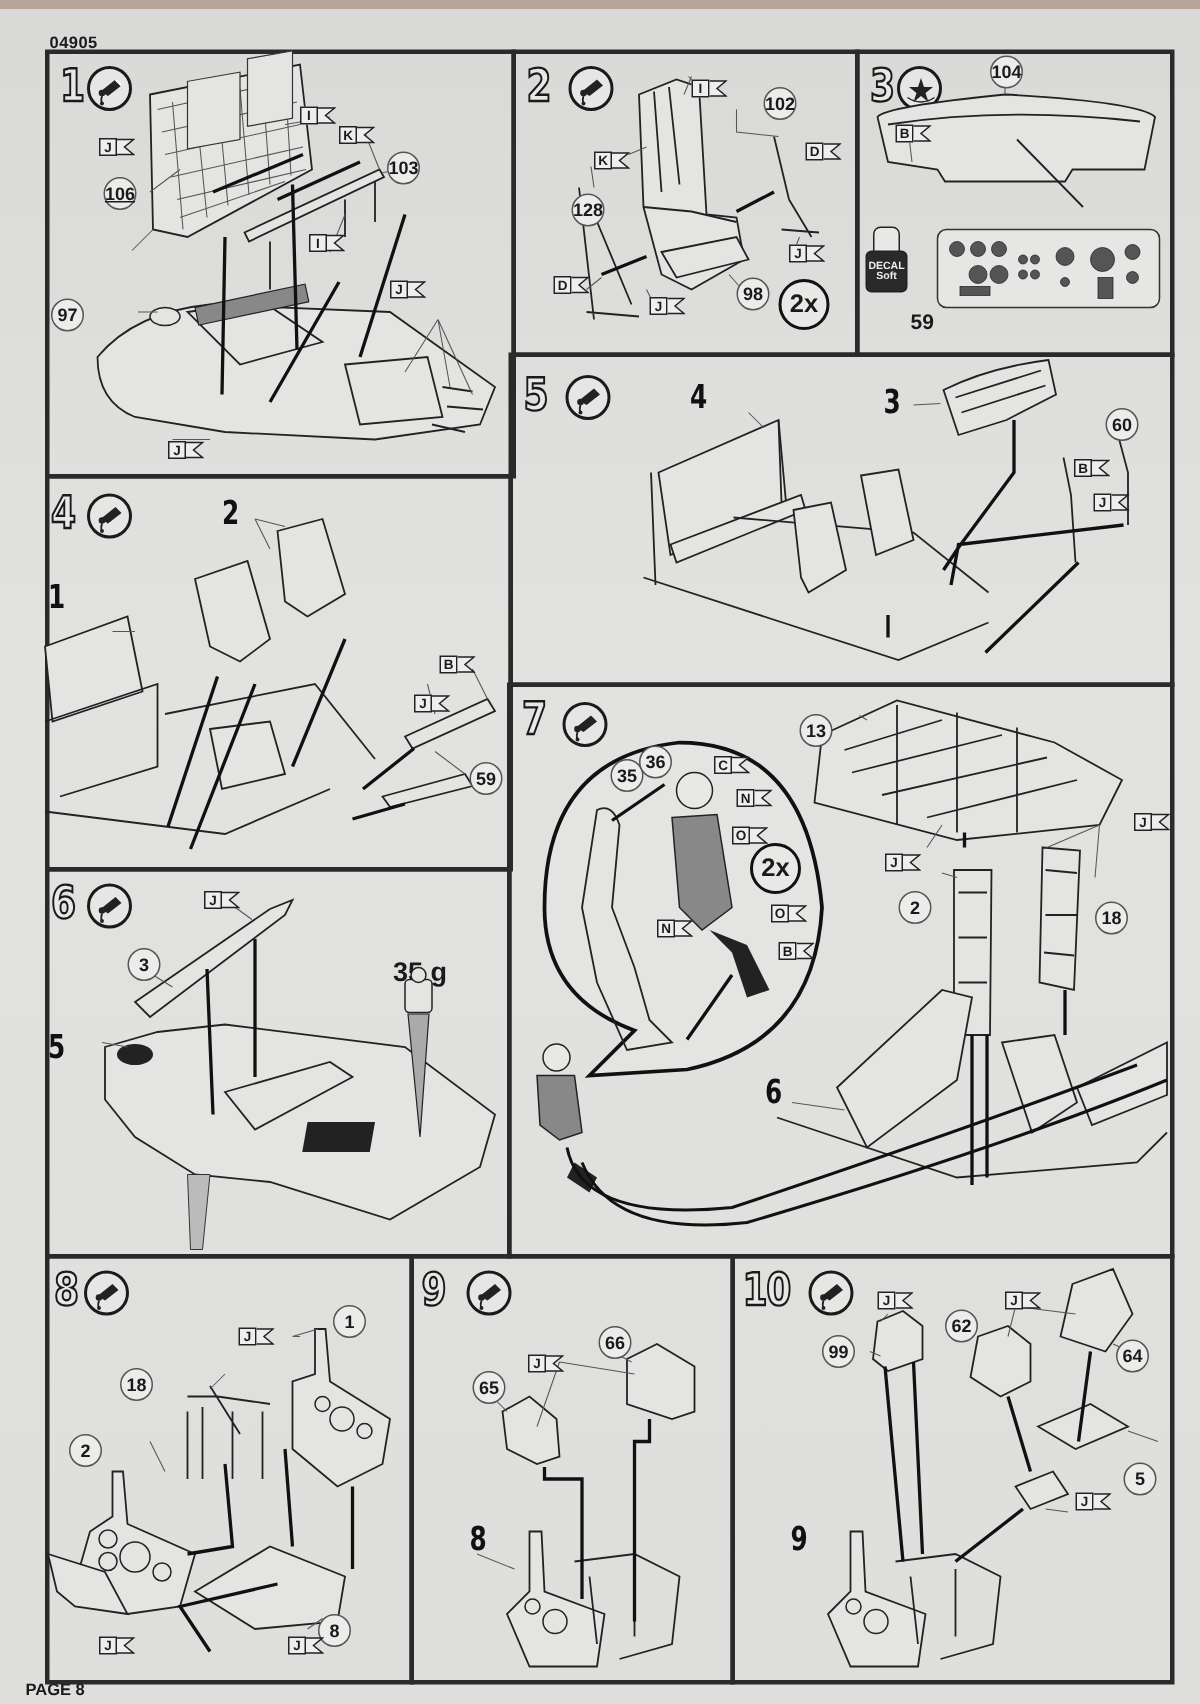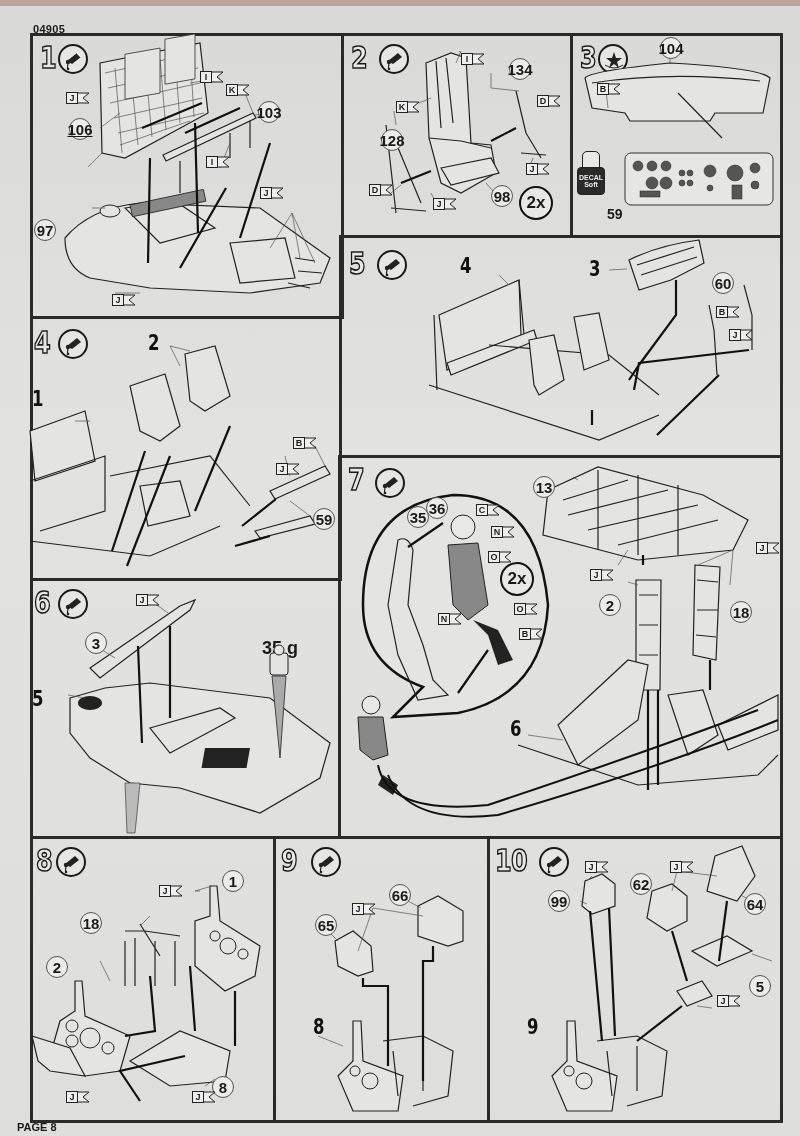--- a/index.html
+++ b/index.html
@@ -6,21 +6,21 @@
   body{width:800px;height:1136px;background:#dcdcda;position:relative;overflow:hidden;font-family:"Liberation Sans",sans-serif;color:#1a1a1a;}
   .page-bg{position:absolute;inset:0;background:linear-gradient(180deg,#d9d9d7 0%,#e2e2e0 40%,#dededc 100%);}
   .topstrip{position:absolute;left:0;top:0;width:800px;height:6px;background:#b9a49a;}
   .docnum{position:absolute;left:33px;top:23px;font-weight:bold;font-size:11px;letter-spacing:0.3px;}
   .pagelabel{position:absolute;left:17px;top:1121px;font-weight:bold;font-size:11px;}
   .frame{position:absolute;border:3px solid #2a2a2a;box-sizing:border-box;}
   .panel{position:absolute;box-sizing:border-box;}
   .stepnum{position:absolute;font-family:"DejaVu Sans",sans-serif;font-weight:bold;font-size:30px;color:#e8e8e6;-webkit-text-stroke:1.6px #1a1a1a;line-height:1;letter-spacing:-1px;transform:scaleX(0.8);transform-origin:left top;}
   .glue{position:absolute;width:30px;height:30px;border:2px solid #1a1a1a;border-radius:50%;box-sizing:border-box;background:#e6e6e4;}
   .glue svg{position:absolute;left:3px;top:3px;}
-  .callout{position:absolute;width:22px;height:22px;border:1px solid #555;border-radius:50%;background:#ececea;font-size:15px;font-weight:bold;display:flex;align-items:center;justify-content:center;box-sizing:border-box;}
+  .callout{position:absolute;width:22px;height:22px;border:1px solid #555;border-radius:50%;background:#ececea;font-size:12px;font-weight:bold;display:flex;align-items:center;justify-content:center;box-sizing:border-box;}
   .flag{position:absolute;height:13px;display:flex;align-items:center;}
   .flag .box{border:1px solid #222;background:#eee;font-size:9px;font-weight:bold;width:12px;height:12px;display:flex;align-items:center;justify-content:center;box-sizing:border-box;}
   .flag svg{display:block;}
   .bigref{position:absolute;font-family:"DejaVu Sans",sans-serif;font-weight:bold;font-size:22px;color:#111;transform:scaleX(0.75);transform-origin:left top;line-height:1;}
   .mult{position:absolute;width:34px;height:34px;border:2.5px solid #111;border-radius:50%;box-sizing:border-box;display:flex;align-items:center;justify-content:center;font-weight:bold;font-size:17px;background:#e8e8e6;}
   .weight{position:absolute;font-weight:bold;font-size:18px;}
   svg.draw{position:absolute;overflow:visible;}
   .ln{stroke:#222;fill:none;stroke-width:1.2;}
   .lnf{stroke:#222;fill:#e4e4e2;stroke-width:1.2;}
   .hv{stroke:#111;fill:none;stroke-width:2.2;}
@@ -78,21 +78,21 @@
     <path class="ln" d="M265 225 L285 228 M268 238 L292 240 M258 250 L280 255"></path>
     <ellipse cx="80" cy="178" rx="10" ry="6" fill="#e4e4e2" stroke="#222"></ellipse>
 
     <path class="hv" d="M120 125 L118 230 M165 90 L168 200 M196 155 L150 235 M240 110 L210 205"></path>
     <path class="hv" d="M172 70 L112 95 M210 75 L155 100"></path>
 
     <path class="thin" d="M58 134 L72 120 M90 80 L70 95 M160 50 L190 45 M213 55 L223 80 M240 80 L225 82 M190 135 L200 110 M62 175 L75 175 M262 180 L270 225 M262 180 L285 230 M262 180 L240 215 M110 260 L85 260"></path>
   </svg>
   <div class="callout" style="left:39px;top:85px;text-decoration:underline;">106</div>
   <div class="callout" style="left:228px;top:68px;">103</div>
-  <div class="callout" style="left:4px;top:166px;margin-top:20px;">97</div>
+  <div class="callout" style="left:4px;top:166px;">97</div>
   <div class="flag" style="left:36px;top:58px;">
       <div class="box">J</div>
       <svg width="12" height="12">
         <path d="M0 1 L11 1 L5 6 L11 11 L0 11" fill="#eee" stroke="#222"></path>
       </svg>
     </div>
   <div class="flag" style="left:170px;top:37px;">
       <div class="box">I</div>
       <svg width="12" height="12">
         <path d="M0 1 L11 1 L5 6 L11 11 L0 11" fill="#eee" stroke="#222"></path>
@@ -137,21 +137,21 @@
   <svg class="draw" width="232" height="205" style="left:0;top:0;">
     <path class="lnf" d="M85 30 L110 20 L125 25 L130 110 L150 112 L155 140 L120 160 L100 150 L88 105 Z"></path>
     <path class="ln" d="M95 28 L100 95 M105 25 L112 90 M88 105 L120 108 L150 115"></path>
     <path class="lnf" d="M100 135 L150 125 L158 140 L110 152 Z"></path>
     <path class="ln" d="M45 92 L55 180 M55 110 L80 170 M50 175 L85 178"></path>
     <path class="ln" d="M175 58 L185 100 M185 100 L200 125 M180 120 L205 122"></path>
     <path class="hv" d="M60 150 L90 138 M175 95 L150 108"></path>
     <path class="thin" d="M53 78 L55 92 M150 40 L150 55 L178 58 M120 18 L115 30 M118 18 L130 30 M78 70 L90 65 M60 152 L50 160 M192 125 L190 130 M95 170 L90 160 M152 158 L145 150"></path>
   </svg>
   <div class="callout" style="left:40px;top:96px;">128</div>
-  <div class="callout" style="left:168px;top:25px;">134</div>
+  <div class="callout" style="left:168px;top:25px;">102</div>
   <div class="callout" style="left:150px;top:152px;">98</div>
   <div class="mult" style="left:178px;top:153px;">2x</div>
   <div class="flag" style="left:120px;top:19px;">
       <div class="box">I</div>
       <svg width="12" height="12">
         <path d="M0 1 L11 1 L5 6 L11 11 L0 11" fill="#eee" stroke="#222"></path>
       </svg>
     </div>
   <div class="flag" style="left:55px;top:67px;">
       <div class="box">K</div>
@@ -292,21 +292,21 @@
     <path class="lnf" d="M100 80 L180 45 L185 100 L108 135 Z"></path>
     <path class="ln" d="M95 80 L98 155 M180 45 L182 100"></path>
     <path class="lnf" d="M108 128 L195 95 L198 105 L112 140 Z"></path>
     <path class="ln" d="M90 150 L260 205 L320 180 M150 110 L270 120 L320 160"></path>
     <path class="lnf" d="M190 105 L215 100 L225 145 L200 160 L195 150 Z"></path>
     <path class="lnf" d="M235 82 L260 78 L270 125 L245 135 Z"></path>
     <path class="ln" d="M370 70 L375 95 L378 140 M405 50 L413 80 L413 115"></path>
     <path class="hv" d="M337 45 L337 80 L300 130 L290 145 M253 175 L253 190 M380 140 L318 200 M410 115 L300 128 L295 155"></path>
     <path class="thin" d="M270 35 L288 34 M160 40 L170 50"></path>
   </svg>
-  <div class="callout" style="left:373px;top:37px;text-align:center;">60</div>
+  <div class="callout" style="left:398px;top:37px;text-align:center;">60</div>
   <div class="flag" style="left:377px;top:70px;">
       <div class="box">B</div>
       <svg width="12" height="12">
         <path d="M0 1 L11 1 L5 6 L11 11 L0 11" fill="#eee" stroke="#222"></path>
       </svg>
     </div>
   <div class="flag" style="left:390px;top:93px;">
       <div class="box">J</div>
       <svg width="12" height="12">
         <path d="M0 1 L11 1 L5 6 L11 11 L0 11" fill="#eee" stroke="#222"></path>
@@ -510,21 +510,21 @@
     <path class="lnf" d="M62 105 L80 95 L98 110 L100 135 L85 140 L65 130 Z"></path>
     <path class="lnf" d="M145 70 L165 60 L190 75 L190 105 L175 110 L145 100 Z"></path>
     <path class="lnf" d="M80 185 L88 185 L90 225 L130 240 L125 275 L80 275 L65 240 L80 225 Z"></path>
     <circle cx="82" cy="235" r="5" fill="none" stroke="#222"></circle>
       <circle cx="97" cy="245" r="8" fill="none" stroke="#222"></circle>
     <path class="ln" d="M110 205 L150 200 L180 215 L175 260 L140 270 M120 215 L125 260 M150 210 L150 255"></path>
     <path class="hv" d="M90 142 L90 150 L115 150 L115 230 M160 110 L160 125 L150 125 L150 245"></path>
     <path class="thin" d="M55 95 L65 105 M135 65 L148 72 M100 72 L150 80 M100 72 L85 115 M45 200 L70 210"></path>
   </svg>
   <div class="callout" style="left:42px;top:78px;">65</div>
-  <div class="callout" style="left:116px;top:48px;">66</div>
+  <div class="callout" style="left:126px;top:48px;">66</div>
   <div class="flag" style="left:79px;top:66px;">
       <div class="box">J</div>
       <svg width="12" height="12">
         <path d="M0 1 L11 1 L5 6 L11 11 L0 11" fill="#eee" stroke="#222"></path>
       </svg>
     </div>
 </div>
 
 <div class="panel" style="left:487px;top:836px;width:296px;height:287px;">
   <div class="stepnum" style="left:8px;top:10px;">10</div>

